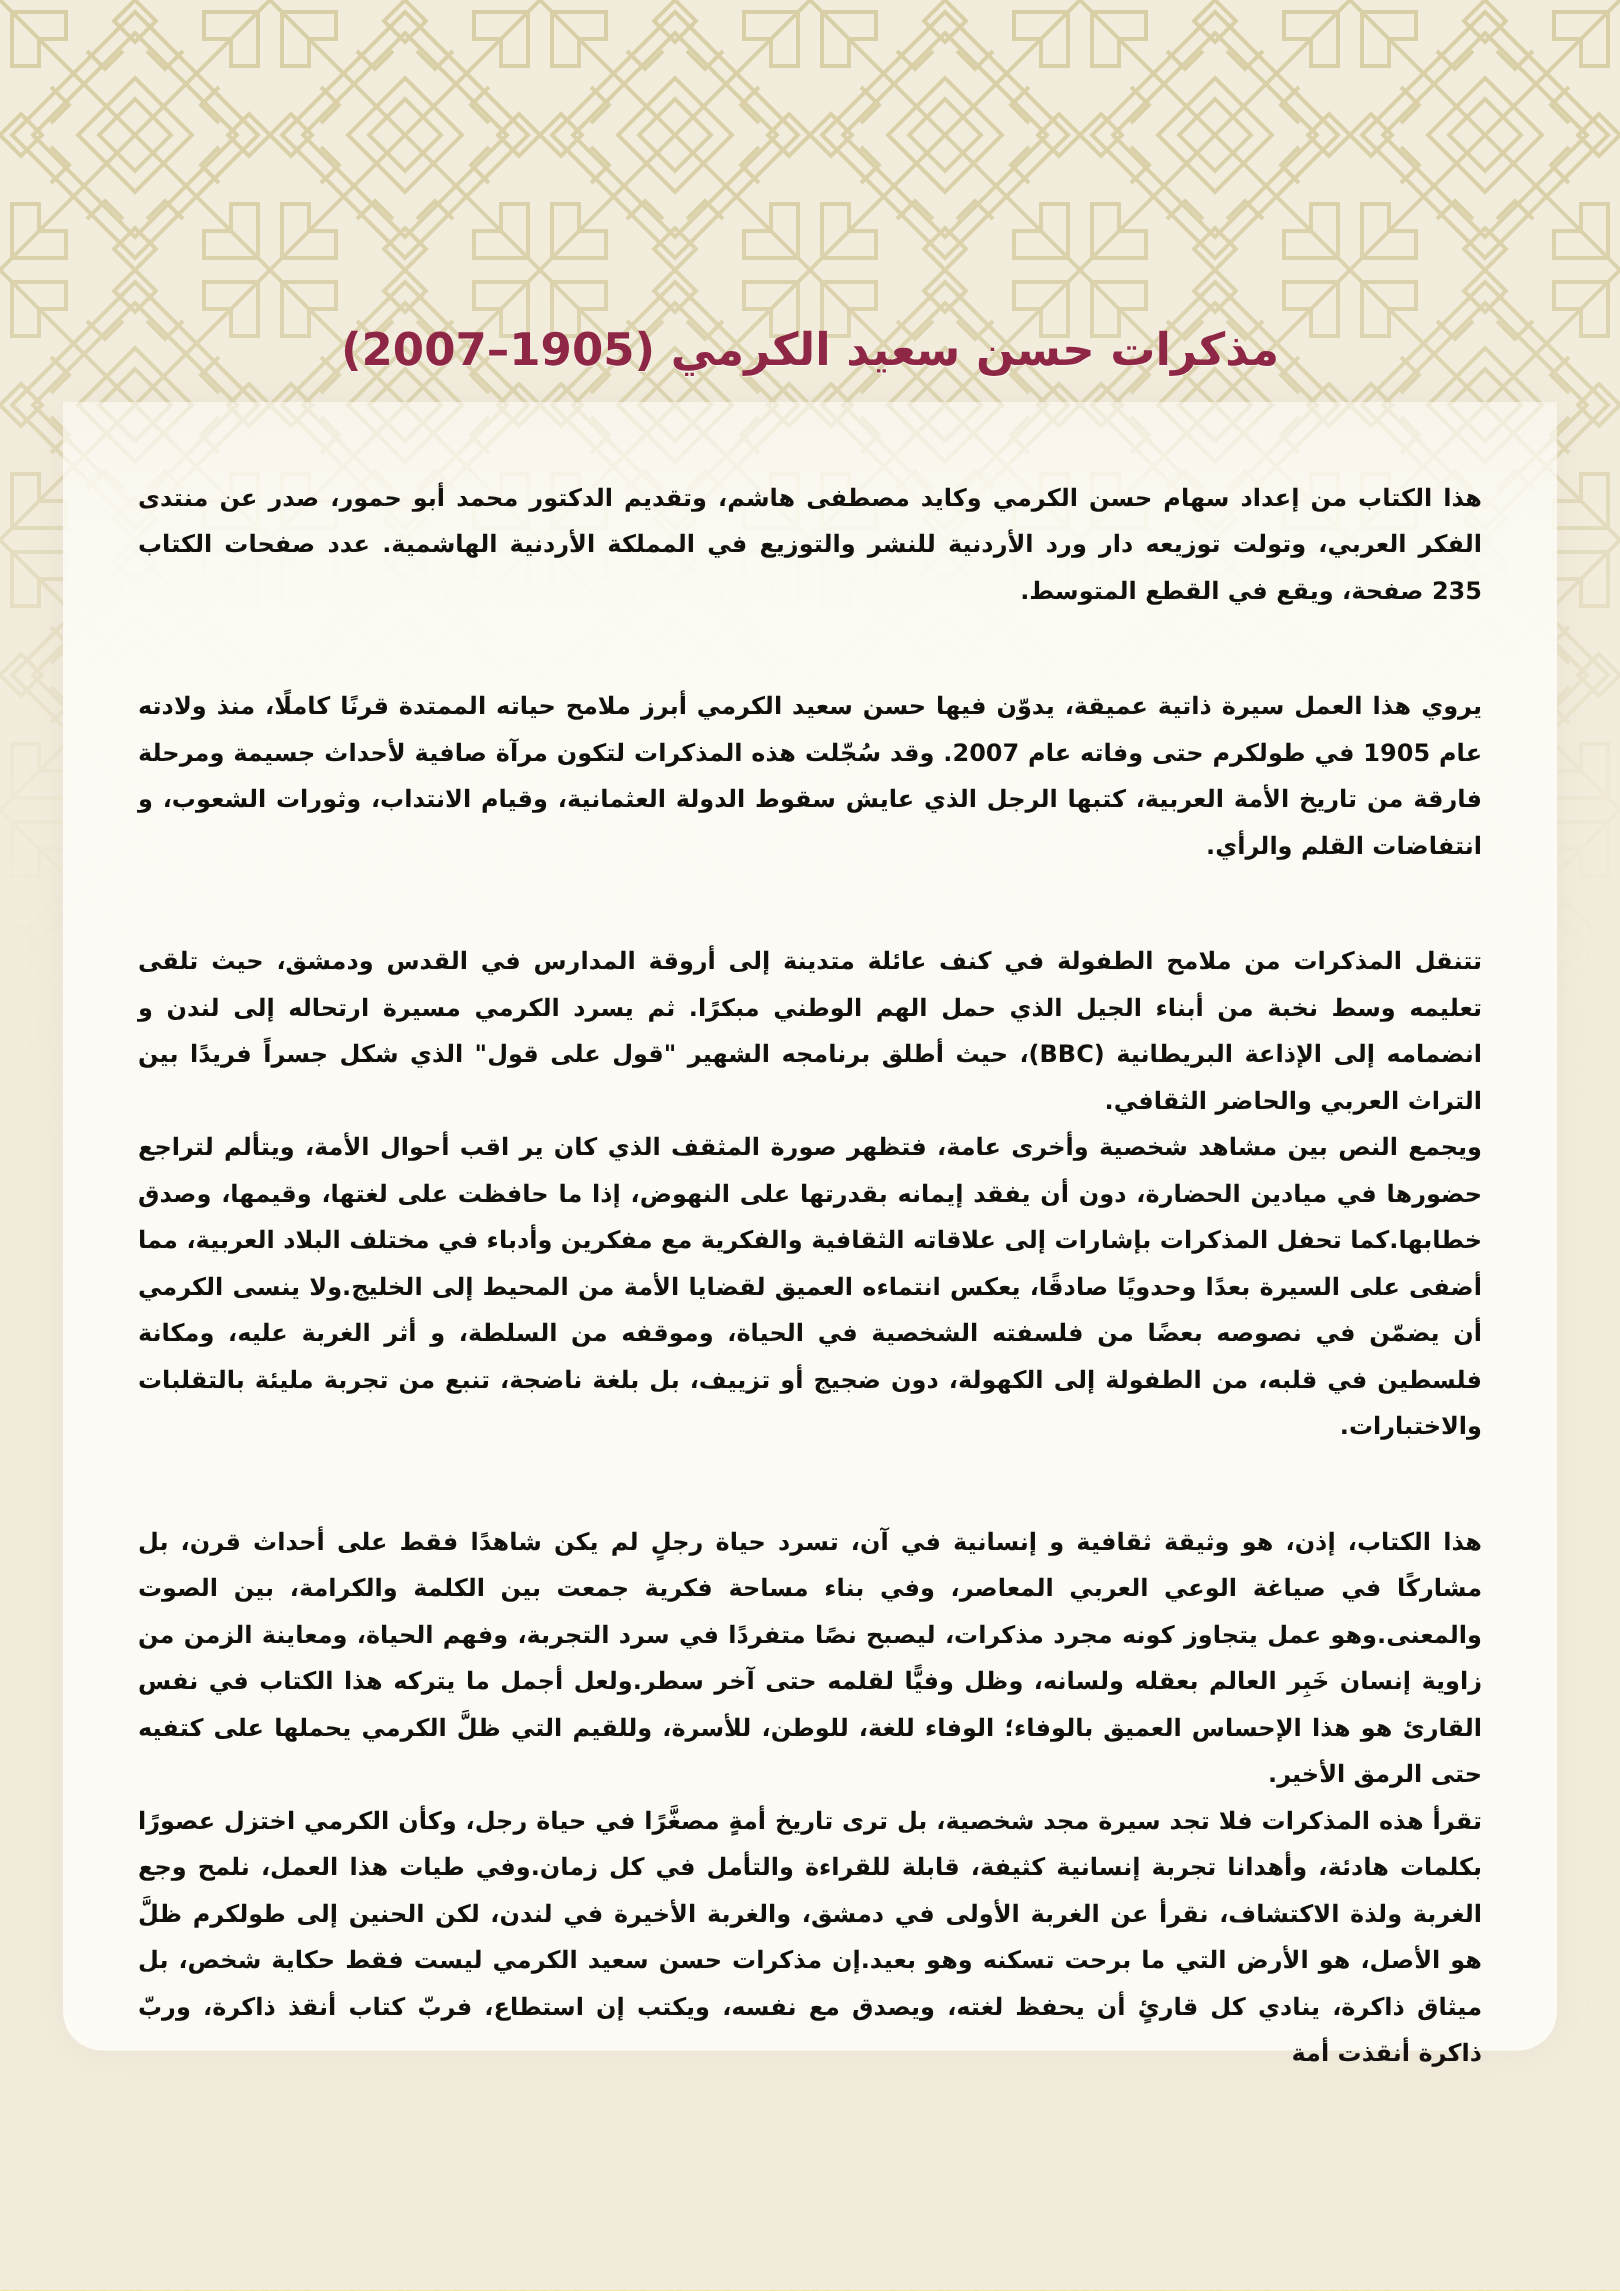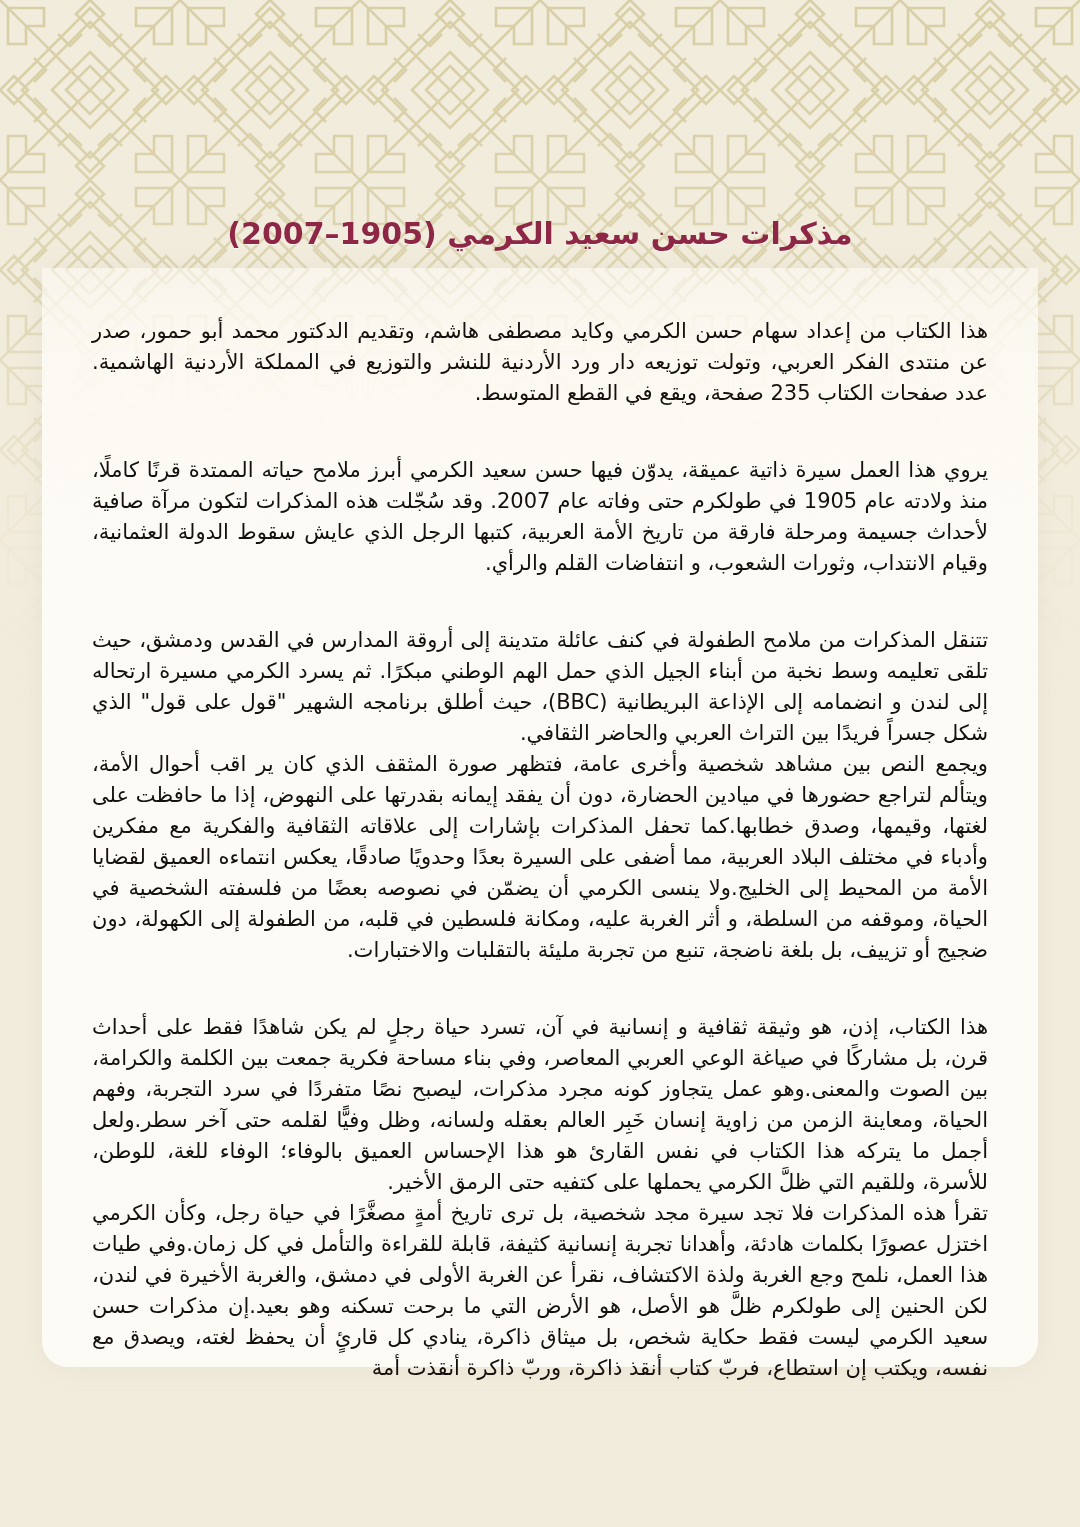--- a/index.html
+++ b/index.html
@@ -92,23 +92,23 @@
     position: absolute;
     z-index: 6;
     top: 316px;
     right: 92px;
     left: 92px;
     direction: rtl;
     text-align: justify;
     text-align-last: right;
     color: #14100d;
     font-family: "DejaVu Sans", "Liberation Sans", sans-serif;
-    font-size: 21px;
+    font-size: 16px;
     line-height: 31px;
-    font-weight: 400;
+    font-weight: 700;
   }
   .body-text p {
     margin: 0;
   }
   .para-gap-large { margin-top: 46px !important; }
 </style>
 </head>
 <body>
 
 <div class="page">

